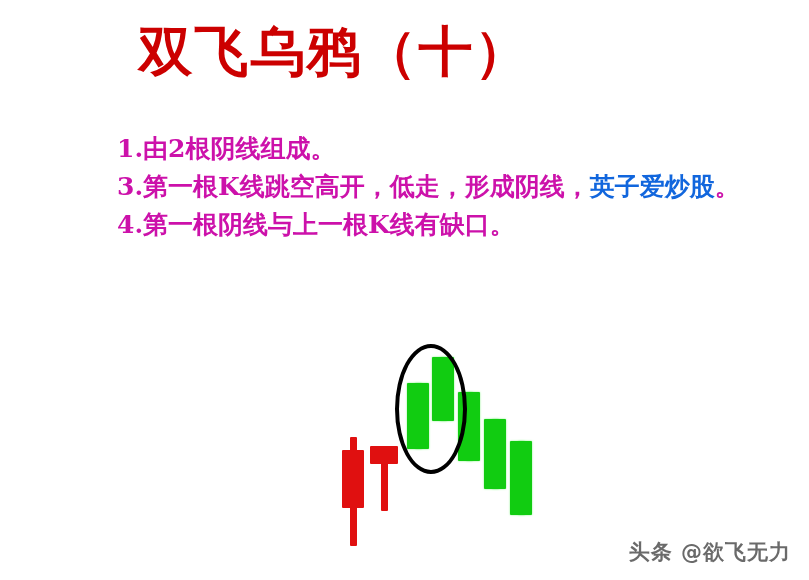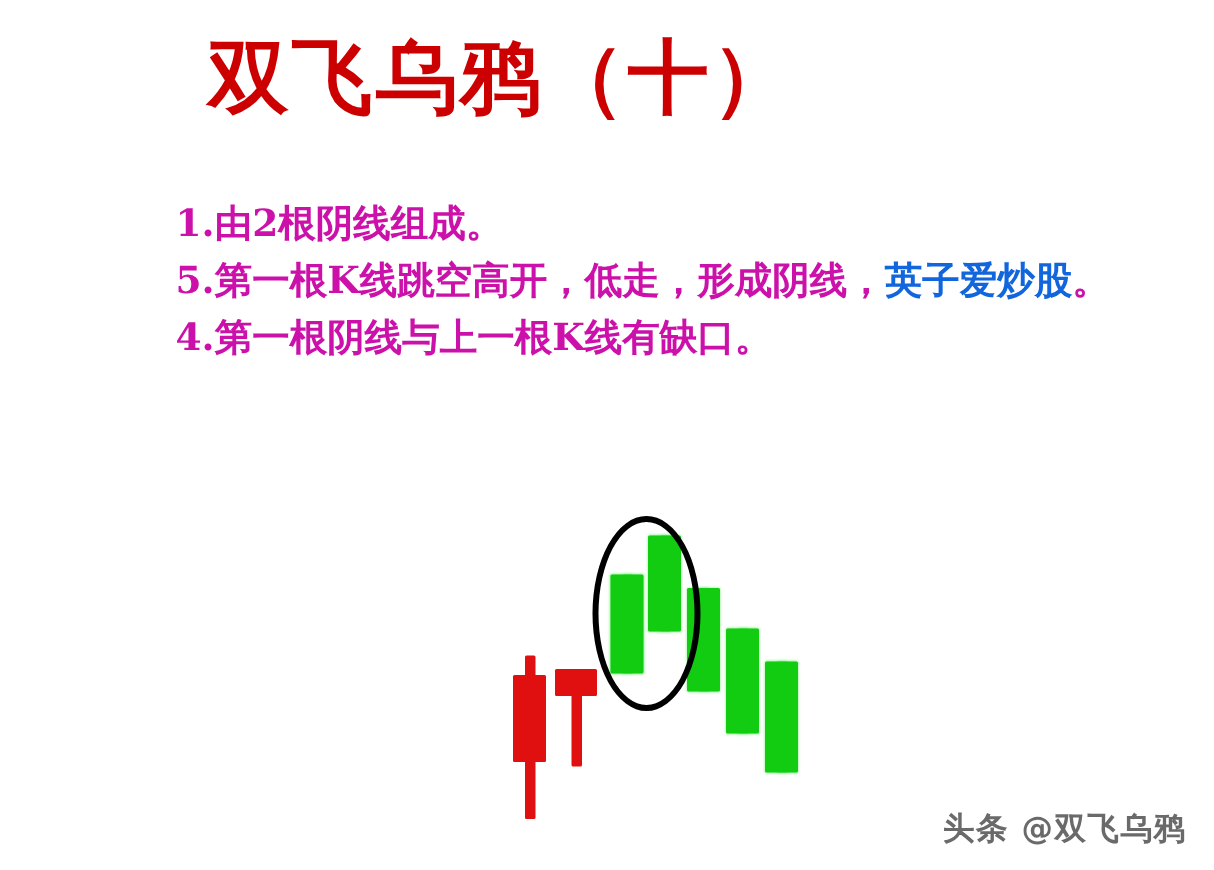--- a/index.html
+++ b/index.html
@@ -110,21 +110,21 @@
 </style>
 </head>
 <body>
 
 <div id="slide-title" style="color: rgb(204, 0, 0);">双飞乌鸦（十）</div>
 
 <div id="bullet-list">
 
   <div class="bullet-line" style="color: rgb(204, 17, 170);">1.由2根阴线组成。</div>
 
-  <div class="bullet-line" style="color: rgb(204, 17, 170);"><span>5.第一根K线跳空高开，低走，形成阴线，</span><span class="hl-blue" style="color: rgb(17, 102, 221);">英子爱炒股</span><span>。</span></div>
+  <div class="bullet-line" style="color: rgb(204, 17, 170);"><span>3.第一根K线跳空高开，低走，形成阴线，</span><span class="hl-blue" style="color: rgb(17, 102, 221);">英子爱炒股</span><span>。</span></div>
 
 
   <div class="bullet-line" style="color: rgb(204, 17, 170);">4.第一根阴线与上一根K线有缺口。</div>
 </div>
 
 <div id="candlestick-chart">
 
   <div class="candle down" style="left: 342px; top: 437px; width: 22px; height: 109px;">
     <div class="candle-wick" style="left: 7.5px; top: 0px; height: 109px; background: rgb(224, 16, 16);"></div>
     <div class="candle-body" style="top: 13px; height: 58px; background: rgb(224, 16, 16);"></div>
@@ -156,13 +156,13 @@
   </div>
 
   <div class="candle up" style="left: 510px; top: 441px; width: 22px; height: 74px;">
     <div class="candle-wick" style="left: 7.5px; top: 0px; height: 74px; background: rgb(17, 204, 17);"></div>
     <div class="candle-body" style="top: 0px; height: 74px; background: rgb(17, 204, 17);"></div>
   </div>
 
   <div id="highlight-ellipse" style="left: 395px; top: 344px; width: 64px; height: 122px; border-color: rgb(0, 0, 0);"></div>
 </div>
 
-<div id="watermark">头条 @双飞乌鸦</div>
+<div id="watermark">头条 @欲飞无力</div>
 
 </body></html>

